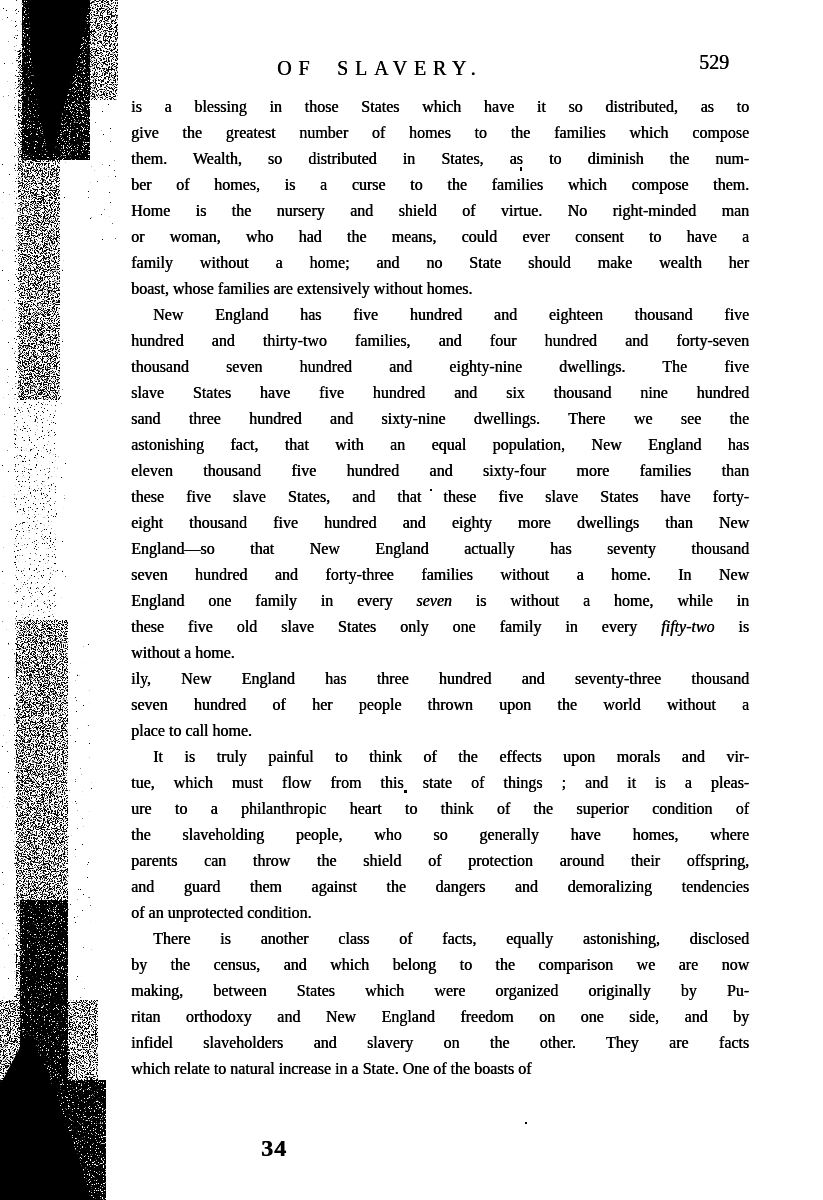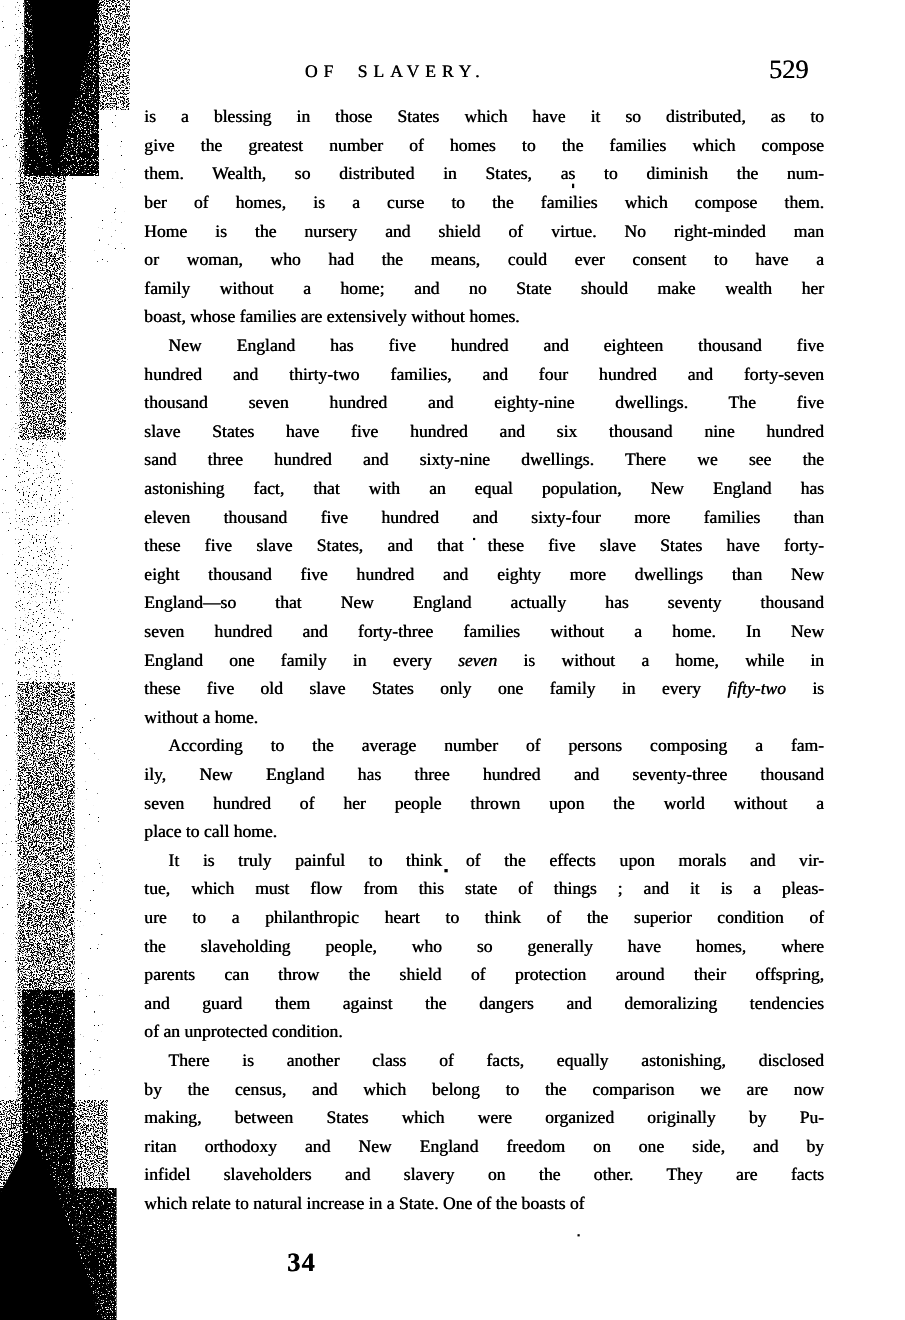--- a/index.html
+++ b/index.html
@@ -3,26 +3,26 @@
 <meta charset="utf-8">
 <style>
   html,body{margin:0;padding:0;}
   body{
     width:823px;height:1200px;position:relative;overflow:hidden;
     background:#ffffff;color:#000;
     font-family:"Liberation Serif", serif;
   }
   .running-title{
     position:absolute;top:57px;left:277px;
-    font-size:16px;letter-spacing:0.34em;word-spacing:0.45em;
+    font-size:20px;letter-spacing:0.34em;word-spacing:0.45em;
     text-shadow:0.4px 0 0 currentColor;
   }
   .page-number{
     position:absolute;top:51px;left:699px;
-    font-size:24px;text-shadow:0.4px 0 0 currentColor;
+    font-size:20px;text-shadow:0.4px 0 0 currentColor;
   }
   .body-text{
     position:absolute;top:94px;left:131px;width:618px;
   }
   .para{margin:0;padding:0;}
   .line{
     font-size:16px;line-height:26px;
     text-align:justify;text-align-last:justify;
     text-shadow:0.45px 0 0 currentColor;
   }
@@ -119,21 +119,20 @@
       <div class="line"><span>eleven thousand five hundred and sixty-four more families than</span></div>
       <div class="line"><span>these five slave States, and that these five slave States have forty-</span></div>
       <div class="line"><span>eight thousand five hundred and eighty more dwellings than New</span></div>
       <div class="line"><span>England—so that New England actually has seventy thousand</span></div>
       <div class="line"><span>seven hundred and forty-three families without a home. In New</span></div>
       <div class="line"><span>England one family in every </span><em>seven</em><span> is without a home, while in</span></div>
       <div class="line"><span>these five old slave States only one family in every </span><em>fifty-two</em><span> is</span></div>
       <div class="line last"><span>without a home.</span></div>
     </div>
     <div class="para">
-      <div class="line indent"><span>According to the average number of persons composing a fam-</span></div>
       <div class="line"><span>ily, New England has three hundred and seventy-three thousand</span></div>
       <div class="line"><span>seven hundred of her people thrown upon the world without a</span></div>
       <div class="line last"><span>place to call home.</span></div>
     </div>
     <div class="para">
       <div class="line indent"><span>It is truly painful to think of the effects upon morals and vir-</span></div>
       <div class="line"><span>tue, which must flow from this state of things ; and it is a pleas-</span></div>
       <div class="line"><span>ure to a philanthropic heart to think of the superior condition of</span></div>
       <div class="line"><span>the slaveholding people, who so generally have homes, where</span></div>
       <div class="line"><span>parents can throw the shield of protection around their offspring,</span></div>

